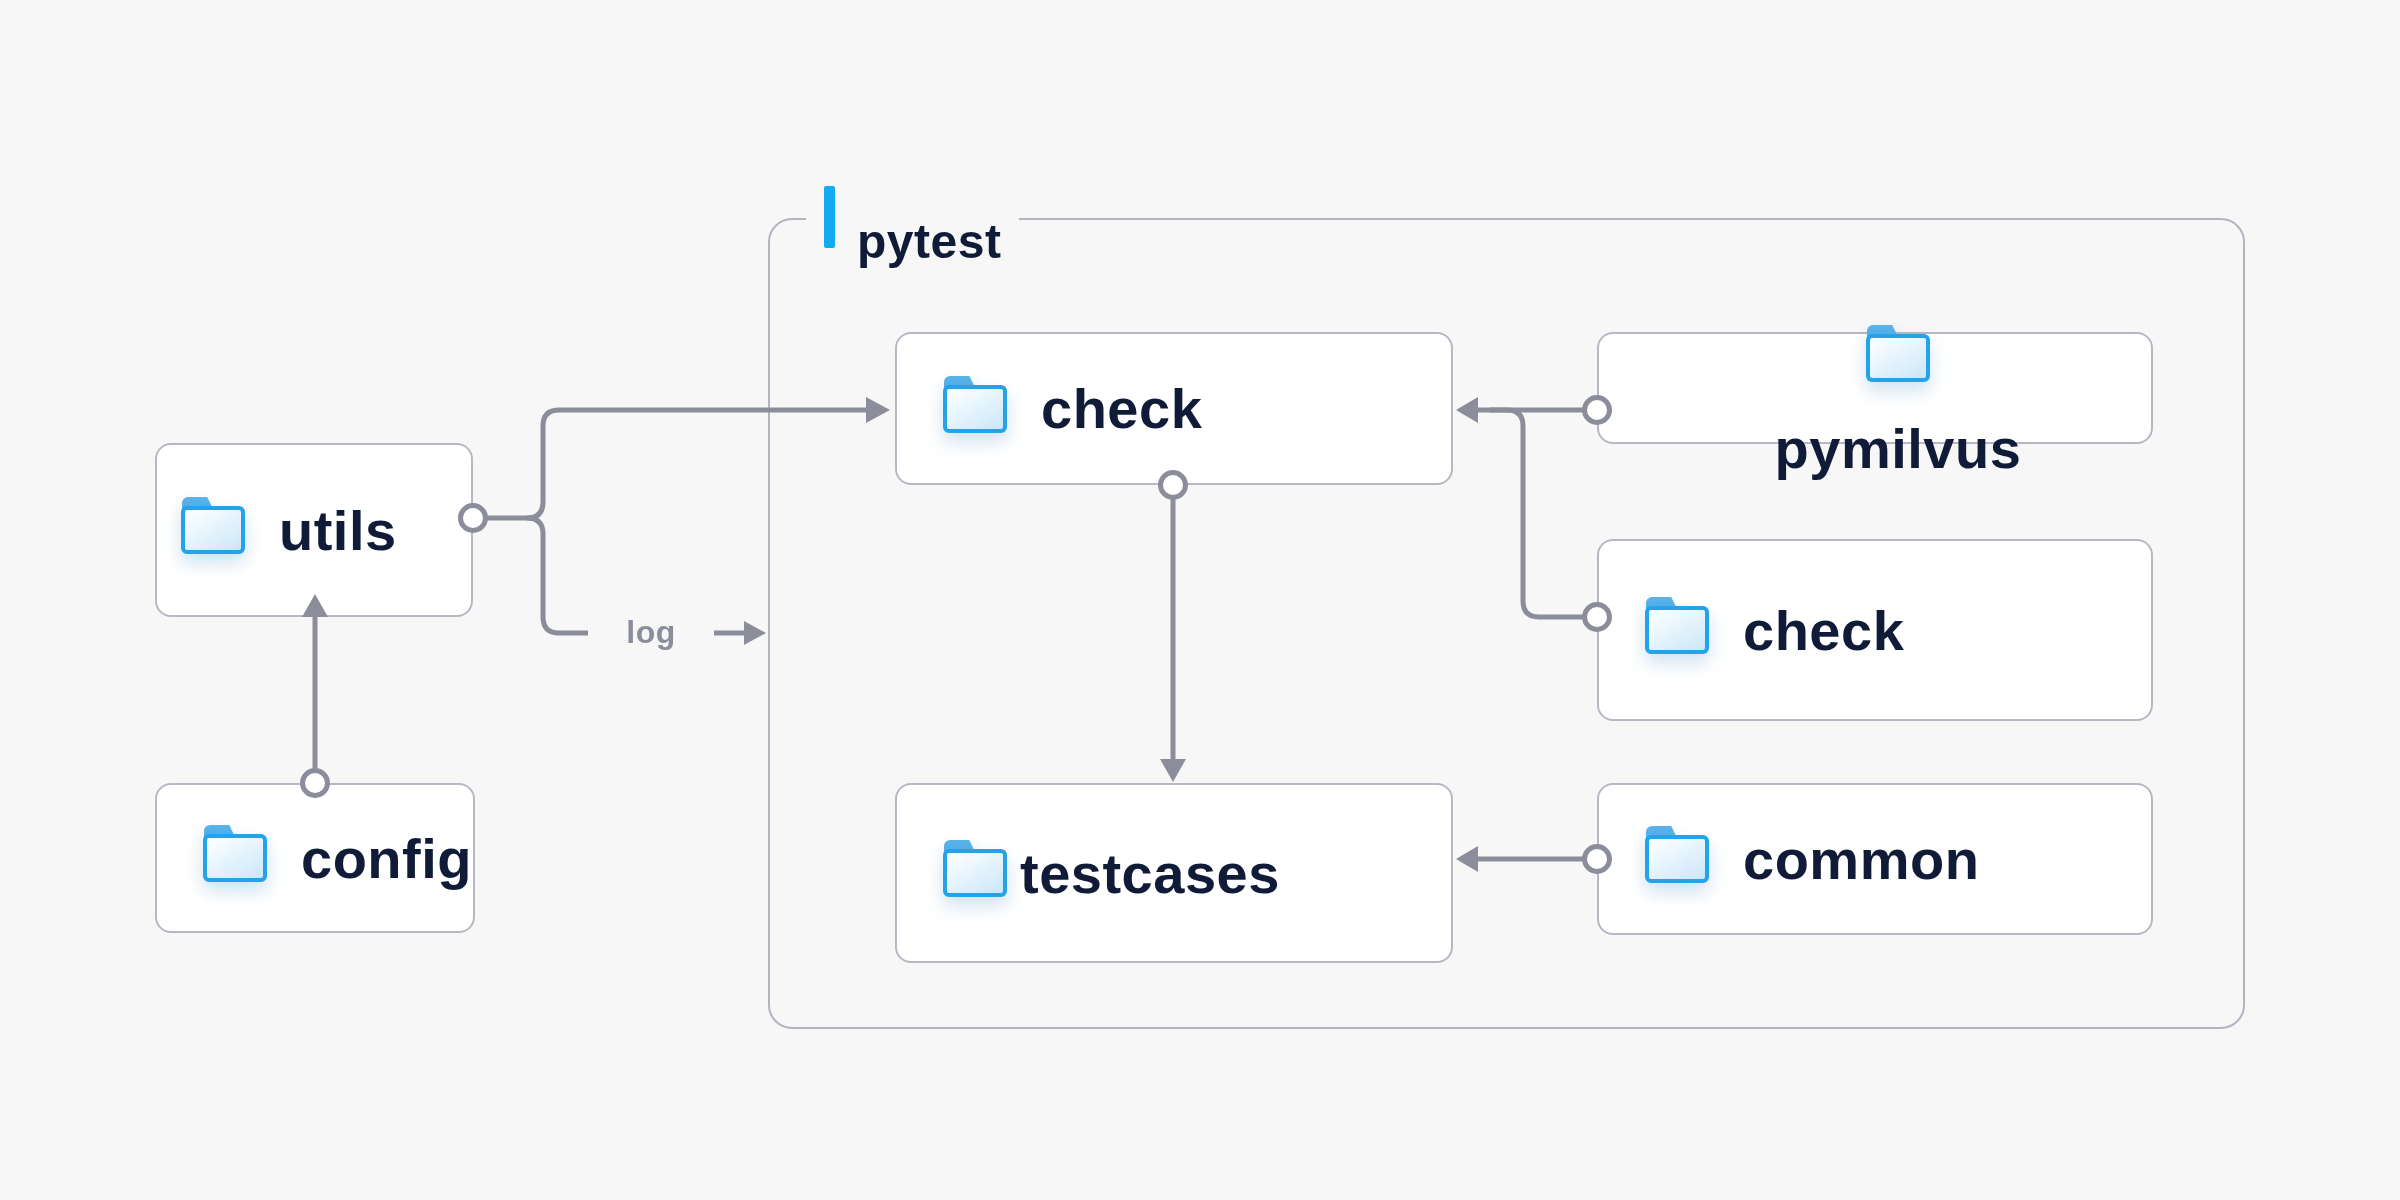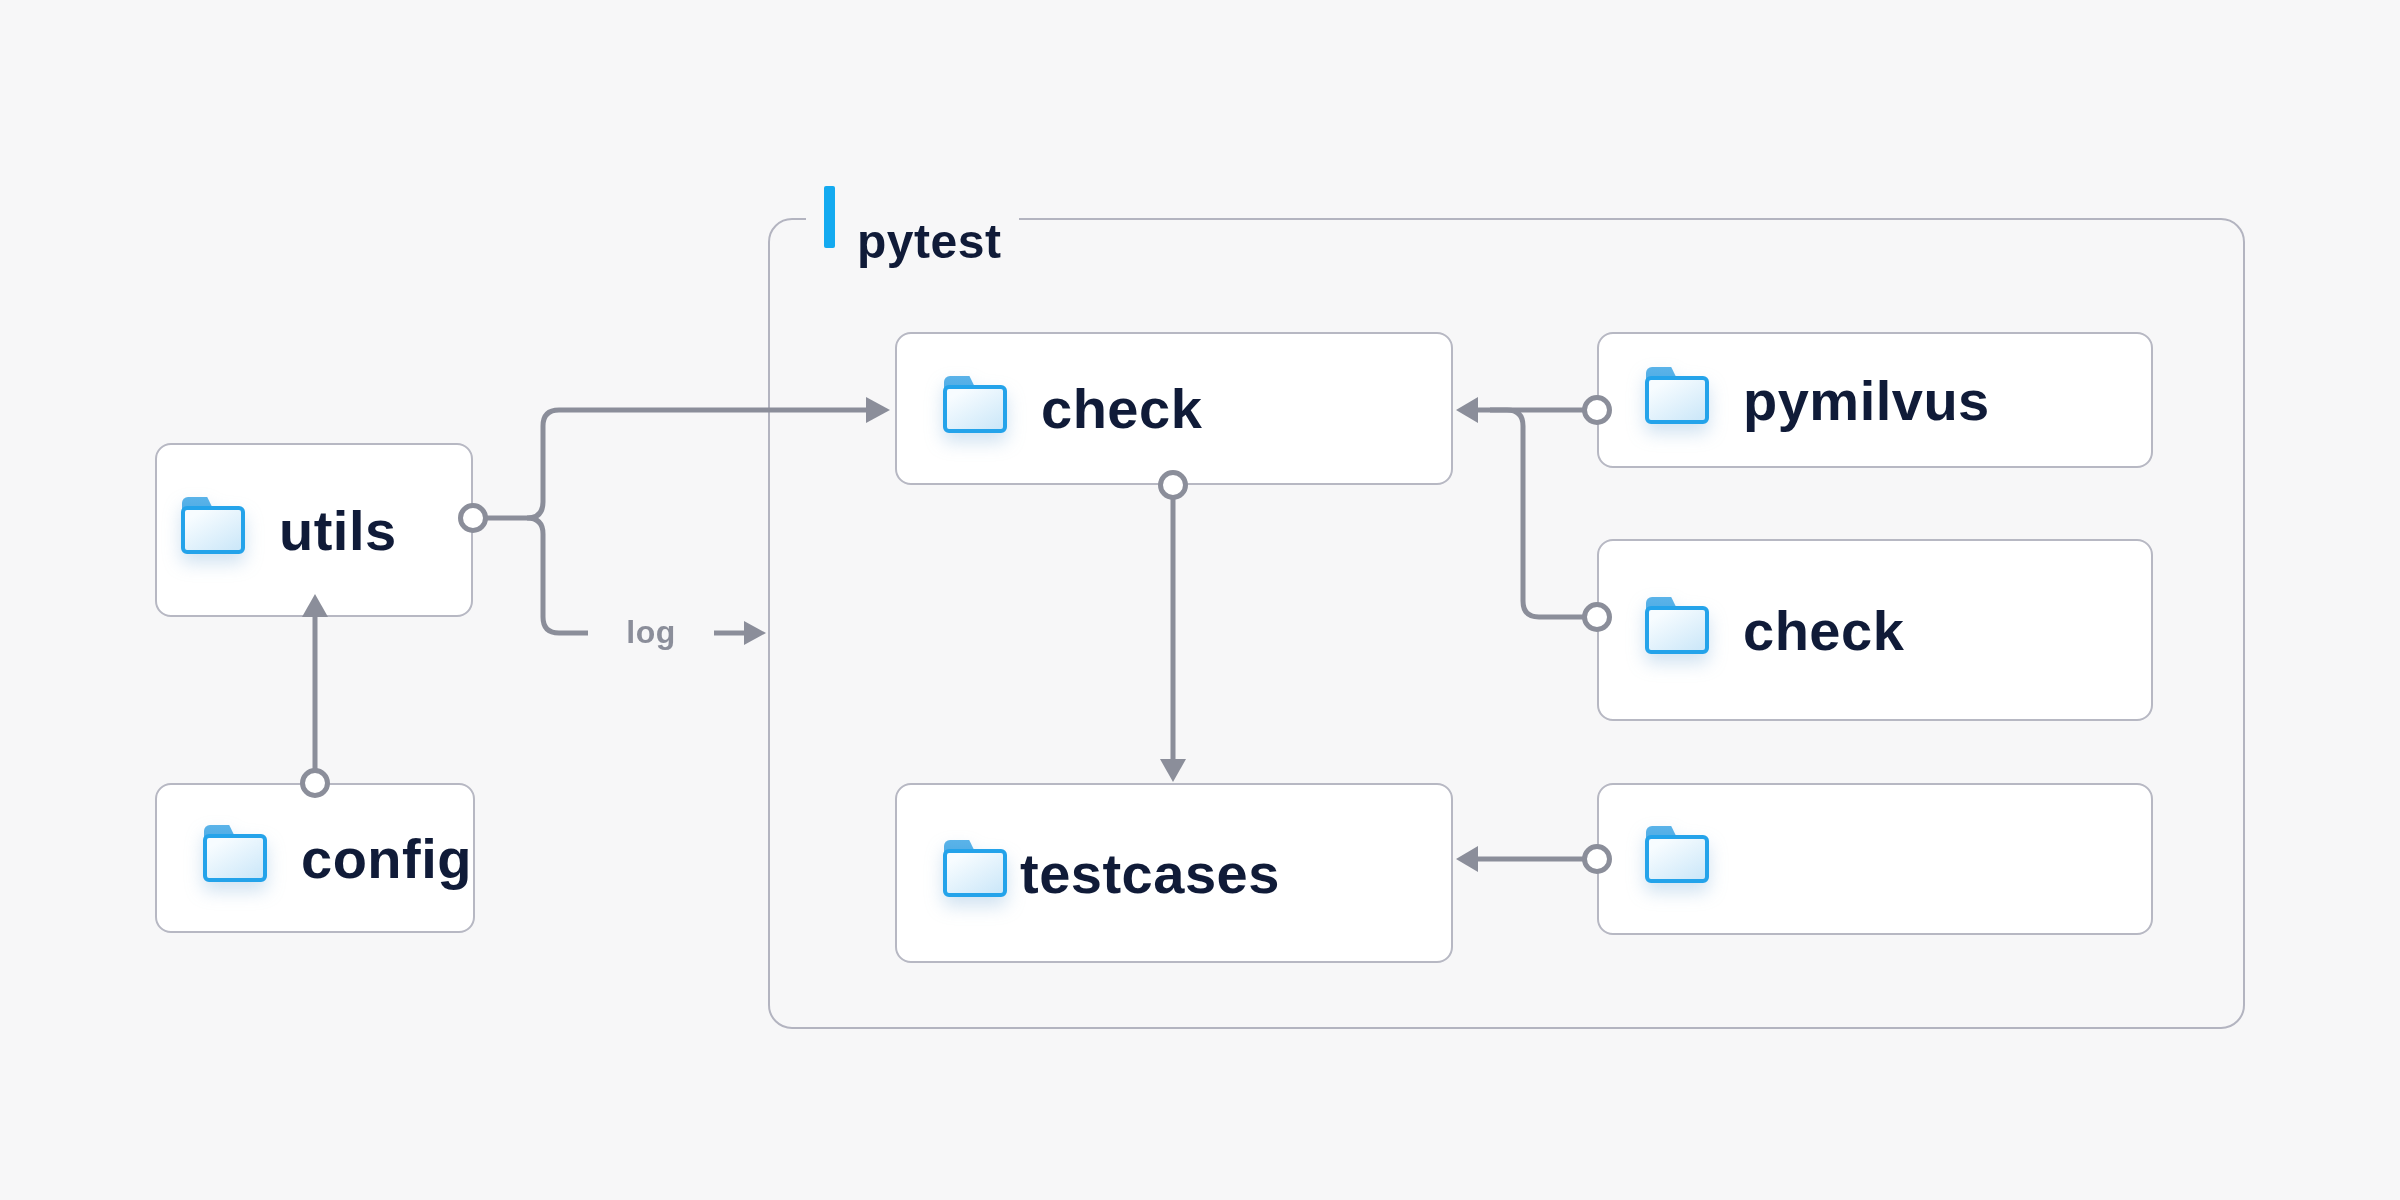--- a/index.html
+++ b/index.html
@@ -83,21 +83,21 @@
   </div>
 
   <div class="node" style="left:895px; top:332px; width:558px; height:153px;">
     <span class="folder">
         <span class="folder-tab"></span>
         <span class="folder-body"></span>
       </span>
     <span class="node-label">check</span>
   </div>
 
-  <div class="node" style="left:1597px; top:332px; width:556px; height:136px;">
+  <div class="node" style="left:1597px; top:332px; width:556px; height:112px;flex-direction:column;">
     <span class="folder">
         <span class="folder-tab"></span>
         <span class="folder-body"></span>
       </span>
     <span class="node-label">pymilvus</span>
   </div>
 
   <div class="node" style="left:1597px; top:539px; width:556px; height:182px;">
     <span class="folder">
         <span class="folder-tab"></span>
@@ -112,20 +112,21 @@
         <span class="folder-body"></span>
       </span>
     <span class="node-label">testcases</span>
   </div>
 
   <div class="node" style="left:1597px; top:783px; width:556px; height:152px;">
     <span class="folder">
         <span class="folder-tab"></span>
         <span class="folder-body"></span>
       </span>
+    <span class="node-label">common</span>
   </div>
 
   <div class="edge-label" style="left:592px; top:601px; width:118px; height:62px;">log</div>
 
   <svg class="wires" width="2400" height="1200" viewBox="0 0 2400 1200">
 
     <path class="edge" d="M486,518 H527 Q543,518 543,502 L543,426 Q543,410 559,410 H866"></path>
     <polygon class="arrow" points="890,410 866,397 866,423"></polygon>
 
     <path class="edge" d="M527,518 Q543,518 543,534 L543,617 Q543,633 559,633 H588"></path>

